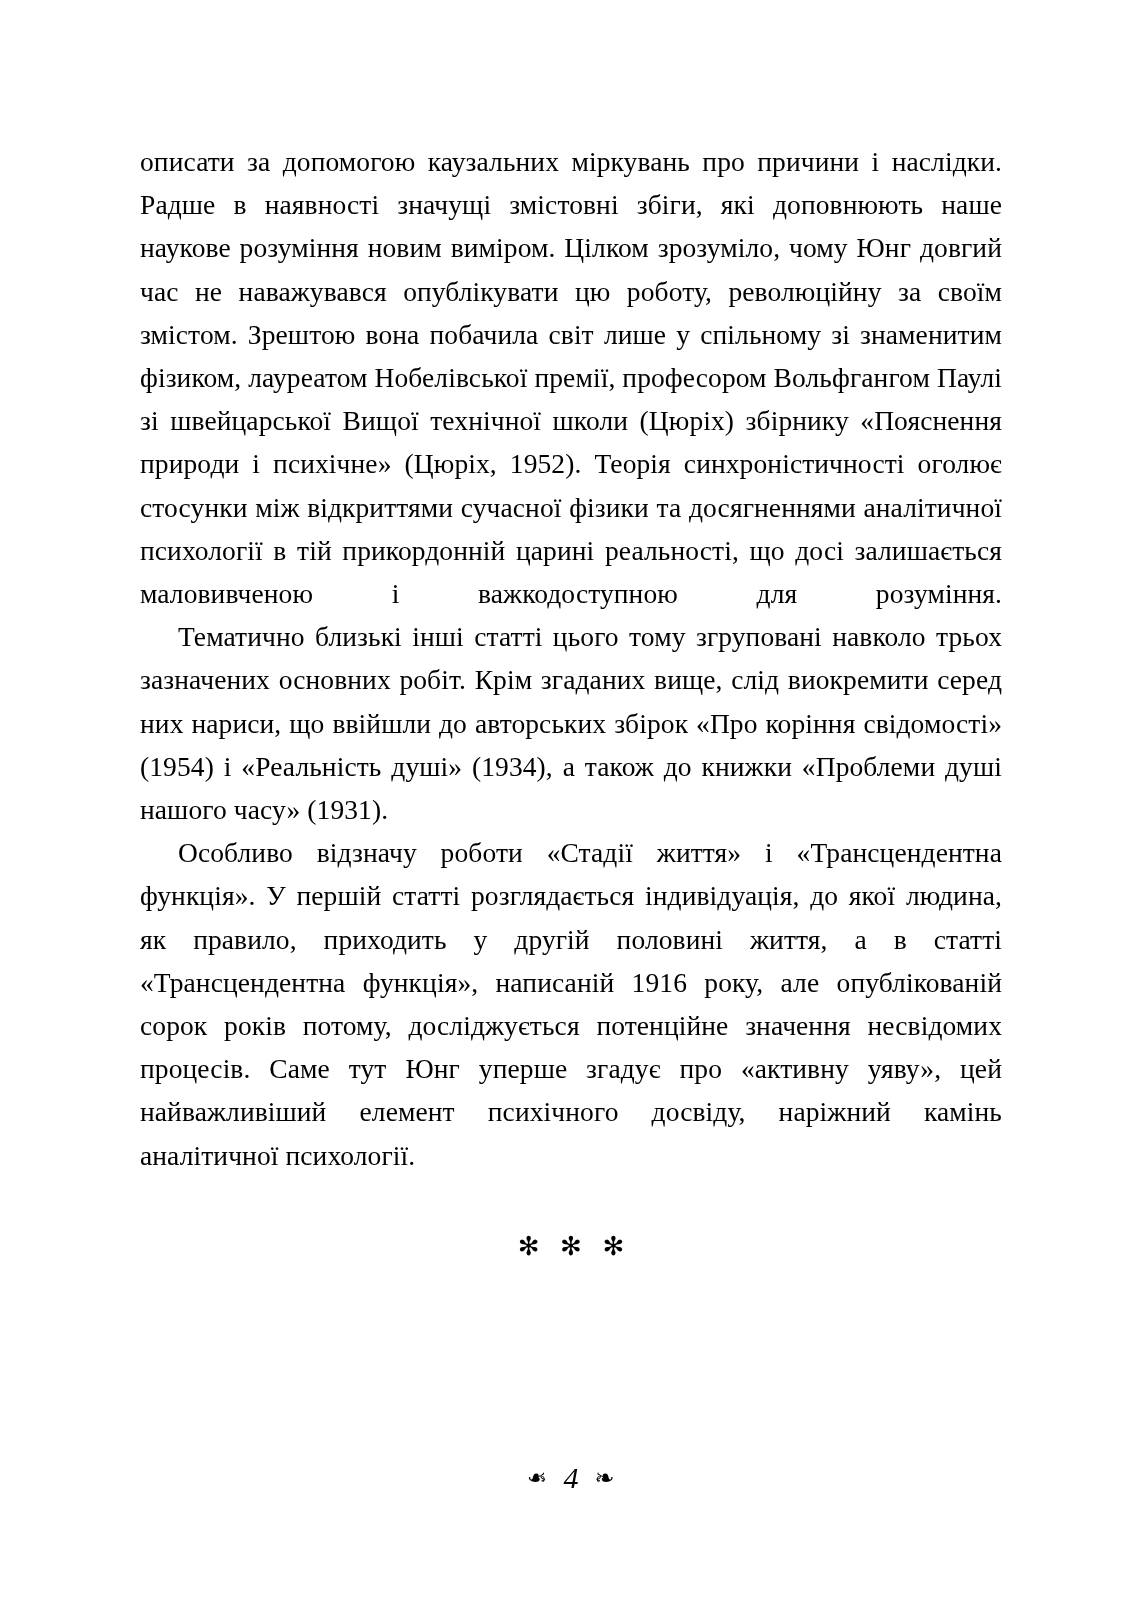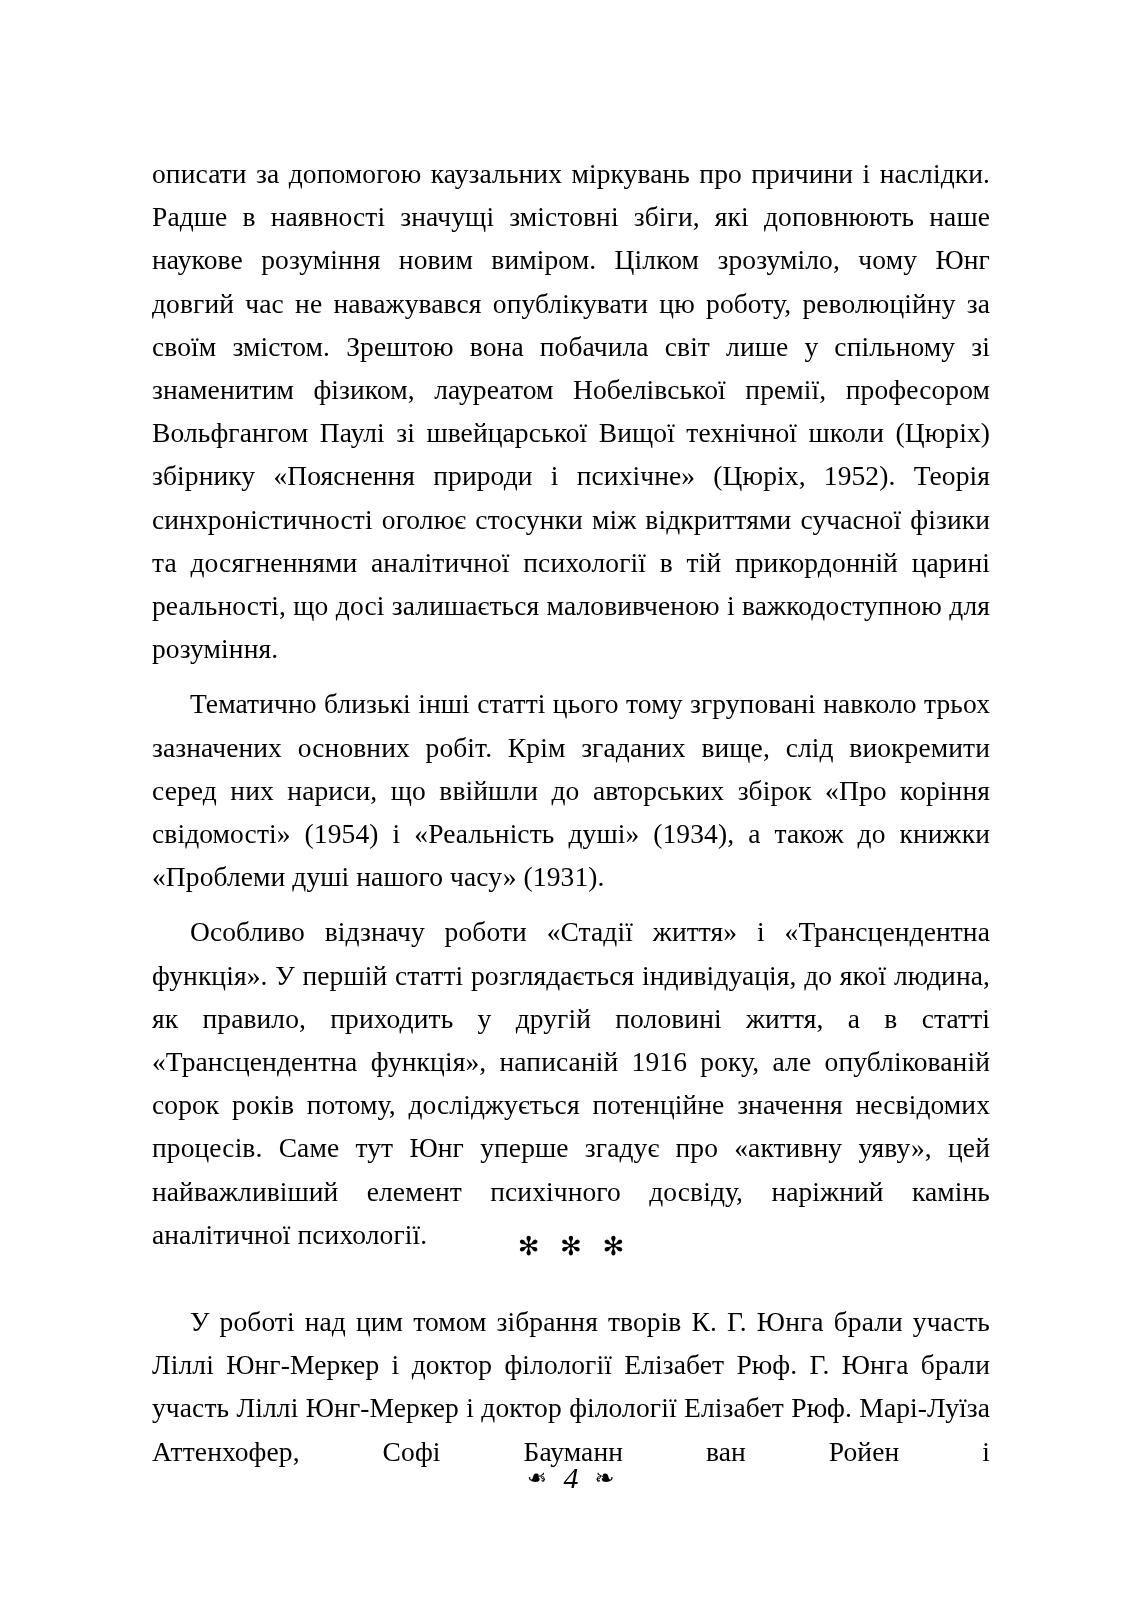--- a/index.html
+++ b/index.html
@@ -17,21 +17,21 @@
     font-family: "Liberation Serif", "DejaVu Serif", serif;
     color: #000000;
   }
   .textblock {
     position: absolute;
     left: 140px;
     top: 140px;
     width: 862px;
   }
   p.para {
-    margin: 12px;
+    margin: 0;
     text-align: justify;
     text-justify: inter-word;
     font-size: 27.5px;
     line-height: 43.2px;
     text-indent: 38px;
     hyphens: none;
     -webkit-hyphens: none;
     letter-spacing: 0.1px;
   }
   p.para.first {
@@ -94,23 +94,20 @@
 <div class="page">
 
   <div class="textblock">
     <p class="para first stretch-last">описати за допомогою каузальних міркувань про причини і наслідки. Радше в наявності значущі змістовні збіги, які доповнюють наше наукове розуміння новим виміром. Цілком зрозуміло, чому Юнг довгий час не наважувався опублікувати цю роботу, революційну за своїм змістом. Зрештою вона побачила світ лише у спільному зі знаменитим фізиком, лауреатом Нобелівської премії, професором Вольфгангом Паулі зі швейцарської Вищої технічної школи (Цюріх) збірнику «Пояснення природи і психічне» (Цюріх, 1952). Теорія синхроністичності оголює стосунки між відкриттями сучасної фізики та досягненнями аналітичної психології в тій прикордонній царині реальності, що досі залишається маловивченою і важкодоступною для розуміння.</p>
     <p class="para">Тематично близькі інші статті цього тому згруповані навколо трьох зазначених основних робіт. Крім згаданих вище, слід виокремити серед них нариси, що ввійшли до авторських збірок «Про коріння свідомості» (1954) і «Реальність душі» (1934), а також до книжки «Проблеми душі нашого часу» (1931).</p>
     <p class="para">Особливо відзначу роботи «Стадії життя» і «Трансцендентна функція». У першій статті розглядається індивідуація, до якої людина, як правило, приходить у другій половині життя, а в статті «Трансцендентна функція», написаній 1916 року, але опублікованій сорок років потому, досліджується потенційне значення несвідомих процесів. Саме тут Юнг уперше згадує про «активну уяву», цей найважливіший елемент психічного досвіду, наріжний камінь аналітичної психології.</p>
   </div>
 
   <div class="divider">✻ ✻ ✻</div>
 
-  <div class="tailblock">
-    <p class="para stretch-last">У роботі над цим томом зібрання творів К. Г. Юнга брали участь Ліллі Юнг-Меркер і доктор філології Елізабет Рюф. Г. Юнга брали участь Ліллі Юнг-Меркер і доктор філології Елізабет Рюф. Марі-Луїза Аттенхофер, Софі Бауманн ван Ройен і</p>
-  </div>
 
   <div class="footer">
     <span class="orn left">❧</span>
     <span class="pagenum">4</span>
     <span class="orn right">❧</span>
   </div>
 
 </div>
 
 </body></html>

